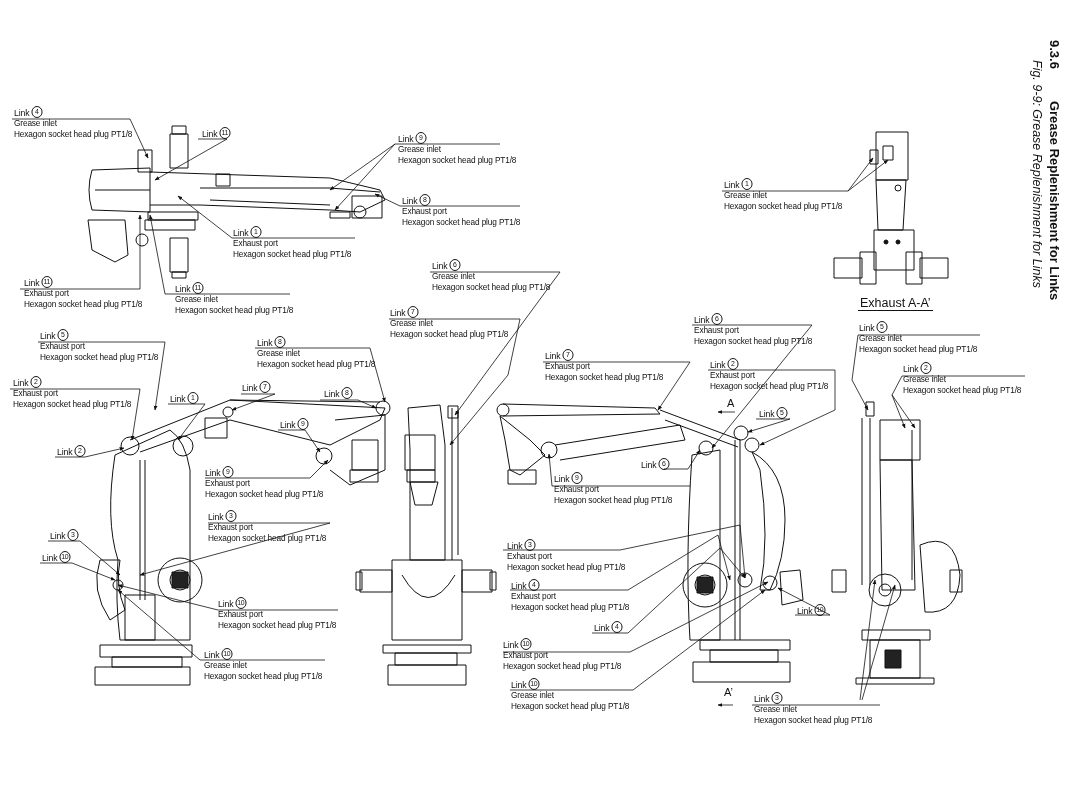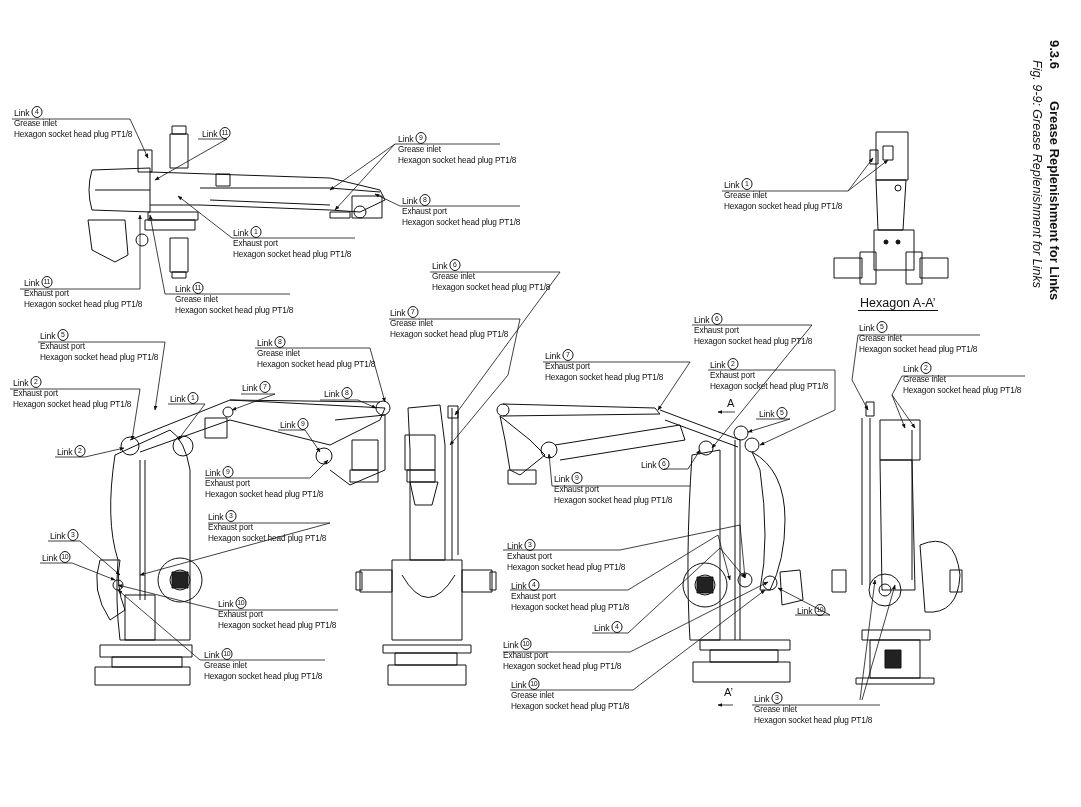--- a/index.html
+++ b/index.html
@@ -208,21 +208,21 @@
 
     <line x1="735" y1="412" x2="718" y2="412" marker-end="url(#ah)"></line>
     <line x1="733" y1="705" x2="718" y2="705" marker-end="url(#ah)"></line>
   </g>
 </svg>
 
 <div class="vtitle">
   <span>9.3.6</span><span class="sec"></span><span>Grease Replenishment for Links</span>
 </div>
 <div class="vcap">Fig. 9-9: Grease Replenishment for Links</div>
-<div class="section">Hexagon A-A’</div>
+<div class="section">Exhaust A-A’</div>
 <div class="view-mark" style="left:727px;top:397px;">A</div>
 <div class="view-mark" style="left:724px;top:686px;">A’</div>
 
 <div class="callout" style="left:14px;top:106px;">
   <span class="lk">
       <span>Link</span>
       <span class="num">4</span>
     </span>
   <span class="sub">Grease inlet</span>
     <span class="sub">Hexagon socket head plug PT1/8</span>

